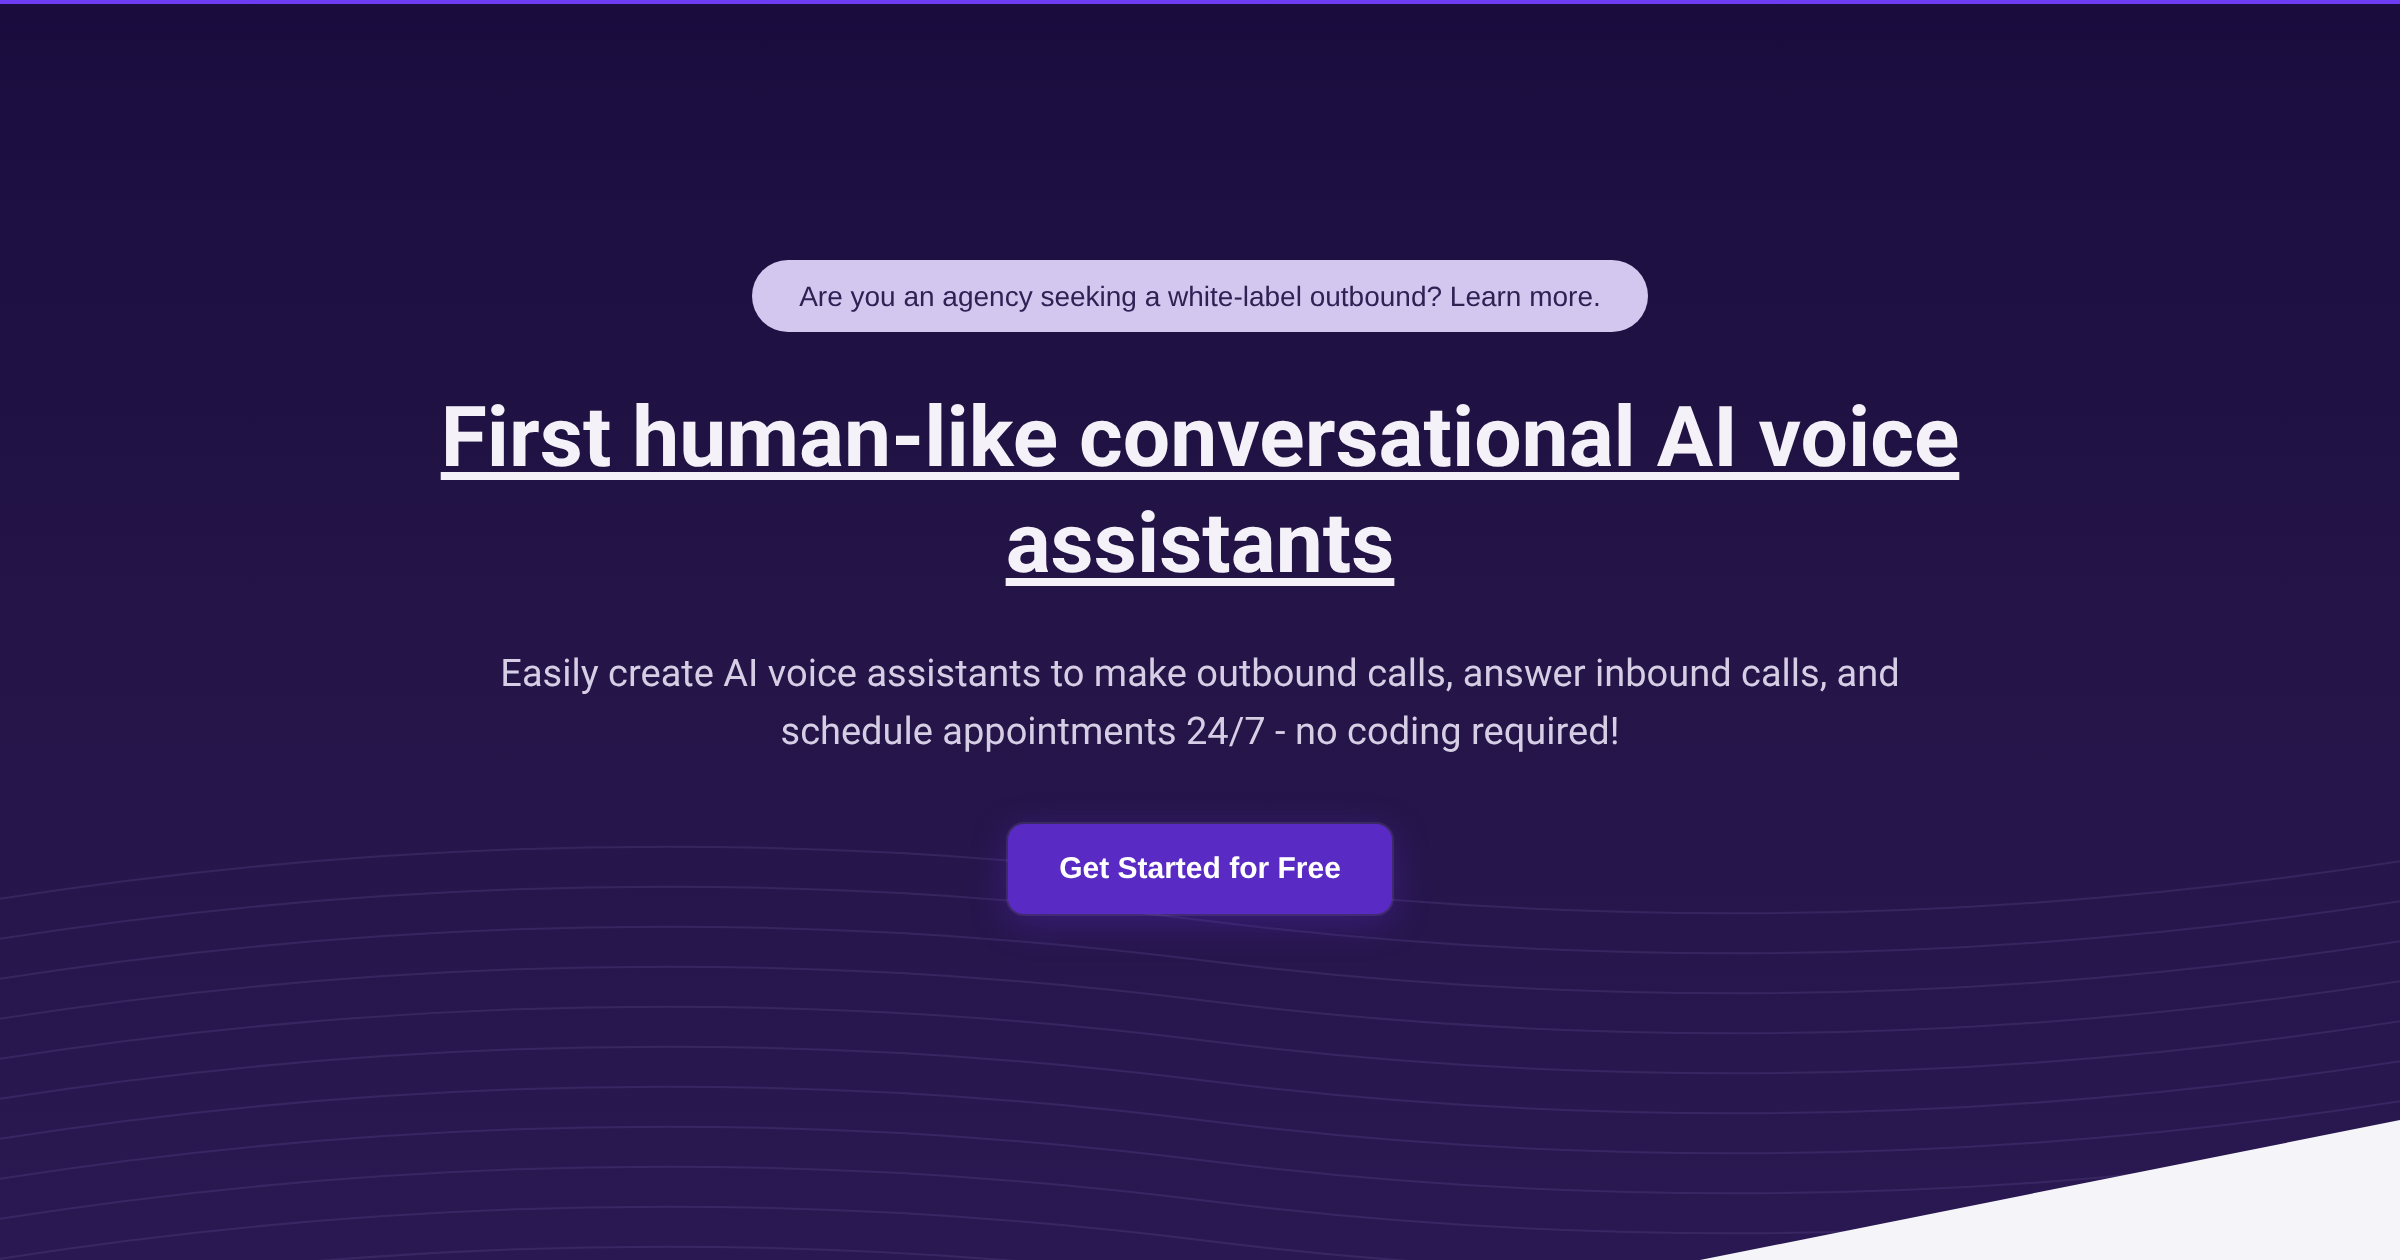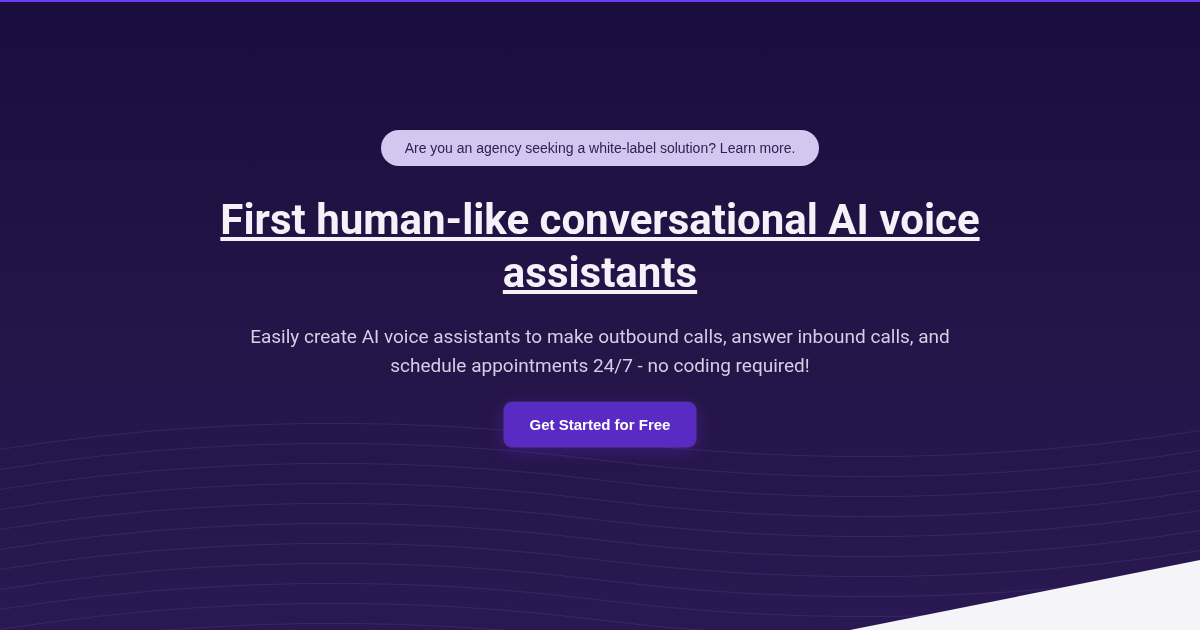--- a/index.html
+++ b/index.html
@@ -77,21 +77,21 @@
       margin-bottom: 24px;
       text-decoration: underline;
     }
     
     .subhead {
       color: #d5cee4;
       font-size: 19px;
       font-weight: 400;
       line-height: 1.5;
       max-width: 720px;
-      margin-bottom: 22px;
+      margin-bottom: 32px;
     }
     
     .cta {
       background: #5a2bc4;
       color: #ffffff;
       font-size: 15px;
       font-weight: 600;
       padding: 14px 26px;
       border: none;
       border-radius: 8px;
@@ -117,17 +117,17 @@
       <path d="M0,300 Q400,200 800,250 T1600,200"></path>
       <path d="M0,280 Q400,180 800,230 T1600,180"></path>
       <path d="M0,260 Q400,160 800,210 T1600,160"></path>
     </g>
   </svg>
 </div>
 
 <div class="corner-cut"></div>
 
 <main class="hero">
-  <button class="pill">Are you an agency seeking a white-label solution? Learn more.</button>
+  <button class="pill">Are you an agency seeking a white-label outbound? Learn more.</button>
   <h1 class="headline">First human-like conversational AI voice assistants</h1>
   <p class="subhead">Easily create AI voice assistants to make outbound calls, answer inbound calls, and schedule appointments 24/7 - no coding required!</p>
   <button class="cta">Get Started for Free</button>
 </main>
 
 </body></html>

